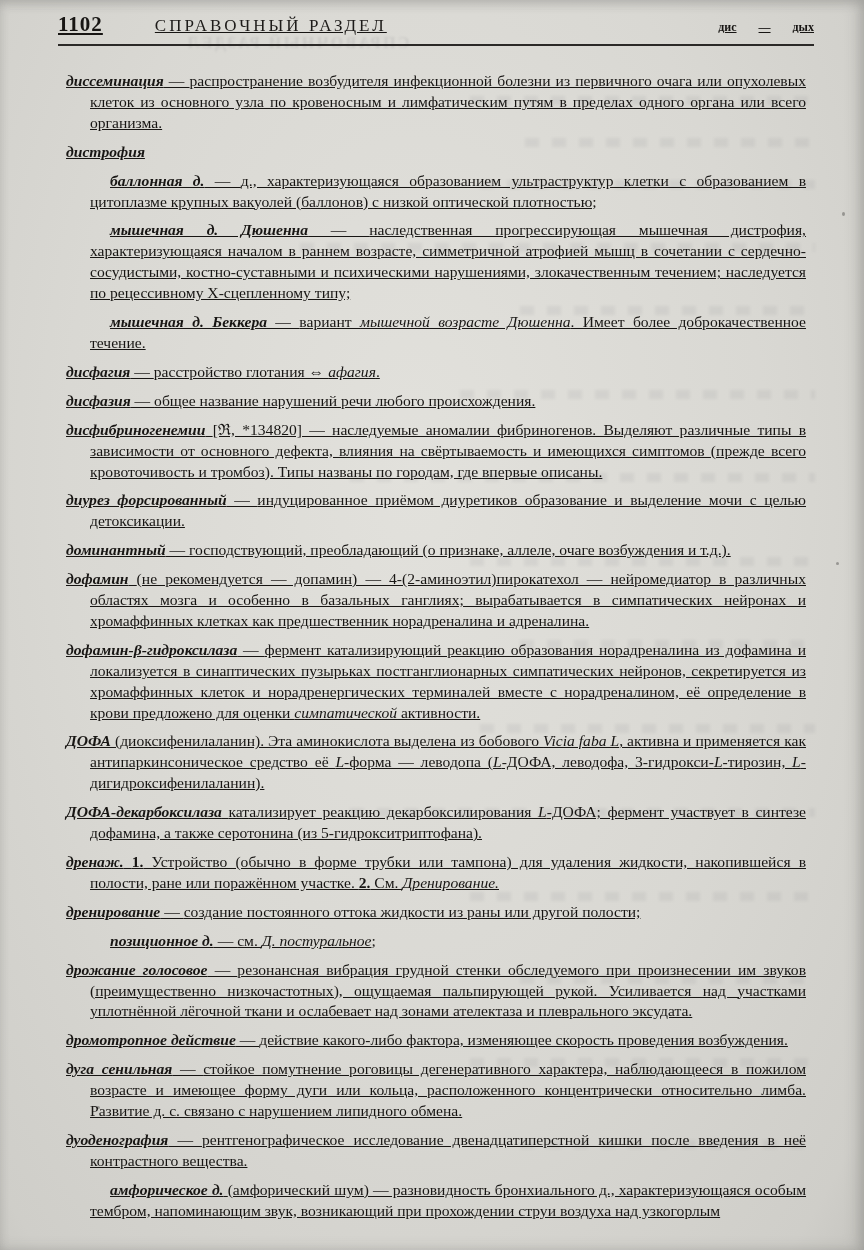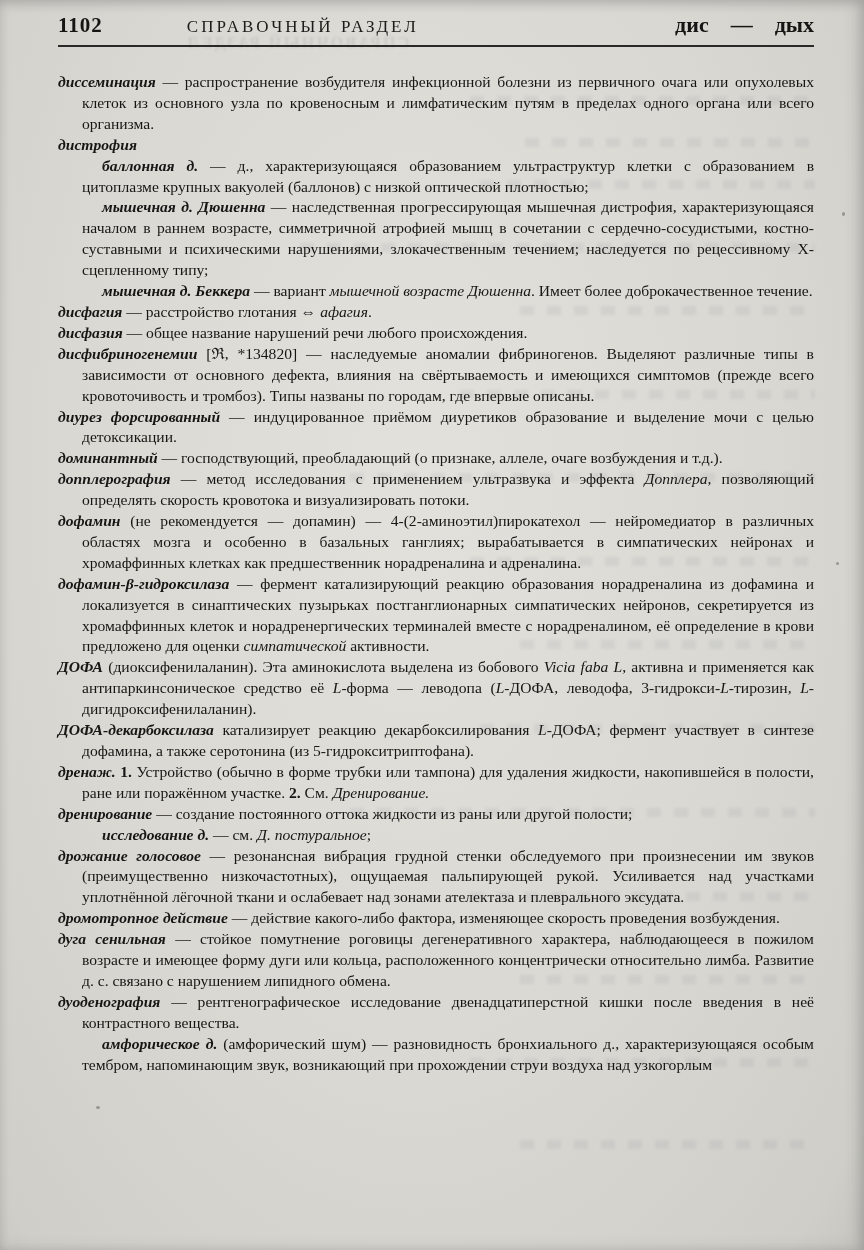--- a/index.html
+++ b/index.html
@@ -7,20 +7,21 @@
     width:864px;height:1250px;
     font-family:"Liberation Serif", serif;
     background:#b7b6b2;
   }
   .page{
     position:relative;width:864px;height:1250px;overflow:hidden;
     background:
       radial-gradient(ellipse at 48% 38%, #e2e1dc 0%, #d9d8d3 55%, #cfcec9 92%, #c6c5c0 100%);
     color:#171513;
     box-shadow:inset -6px 0 14px rgba(90,90,88,.25), inset 0 4px 10px rgba(90,90,88,.18);
+    text-decoration:underline;
   }
   
   .bleed{position:absolute;inset:0;z-index:0;pointer-events:none;}
   .ghost-header{
     position:absolute;top:34px;left:185px;
     transform:scaleX(-1);
     font-size:16px;letter-spacing:2.5px;font-weight:bold;
     color:#6f6f74;opacity:.14;filter:blur(1.1px);white-space:nowrap;
   }
   .bleed-line{
@@ -46,37 +47,37 @@
   .speck.s1{top:1106px;left:96px;width:4px;height:3px;}
   .speck.s2{top:562px;left:836px;width:3px;height:3px;}
   .speck.s3{top:212px;left:842px;width:3px;height:4px;}
   
   .header{
     position:relative;z-index:1;
     display:flex;align-items:baseline;
     padding:12px 50px 0 58px;
   }
   .pagenum{font-weight:bold;font-size:21px;letter-spacing:1px;}
-  .section{font-size:17px;letter-spacing:3px;margin-left:84px;color:#1d1b19;}
-  .range{margin-left:auto;font-weight:bold;font-size:22px;display:flex;align-items:flex-start;}
+  .section{font-size:17px;letter-spacing:3px;margin-left:52px;color:#1d1b19;}
+  .range{margin-left:auto;font-weight:bold;font-size:12px;display:flex;align-items:flex-start;}
   .range .dash{margin:0 22px;}
   .rule{
     position:relative;z-index:1;
     margin:7px 50px 0 58px;
     border-top:2px solid #2b2927;
   }
   
   .content{
     position:relative;z-index:1;
     margin:25px 50px 0 58px;
     font-size:15.6px;line-height:20.9px;
     text-align:justify;
     color:#181614;
   }
-  .entry{margin:0;padding-left:24px;text-indent:-24px;}
+  .entry{margin:8px;padding-left:24px;text-indent:-24px;}
   .entry.sub{text-indent:20px;}
   .term{font-weight:bold;font-style:italic;}
   .it{font-style:italic;}
   .bd{font-weight:bold;}
 </style>
 </head>
 <body>
 
 <div class="page">
 
@@ -117,28 +118,27 @@
       <p class="entry"><span class="term">диссеминация</span> — <span>распространение возбудителя инфекционной болезни из первичного очага или опухолевых клеток из основного узла по кровеносным и лимфатическим путям в пределах одного органа или всего организма.</span></p>
       <p class="entry"><span class="term">дистрофия</span></p>
       <p class="entry sub"><span class="term">баллонная д.</span> — <span>д., характеризующаяся образованием ультраструктур клетки с образованием в цитоплазме крупных вакуолей (баллонов) с низкой оптической плотностью;</span></p>
       <p class="entry sub"><span class="term">мышечная д. Дюшенна</span> — <span>наследственная прогрессирующая мышечная дистрофия, характеризующаяся началом в раннем возрасте, симметричной атрофией мышц в сочетании с сердечно-сосудистыми, костно-суставными и психическими нарушениями, злокачественным течением; наследуется по рецессивному Х-сцепленному типу;</span></p>
       <p class="entry sub"><span class="term">мышечная д. Беккера</span> — <span>вариант </span><span class="it ">мышечной возрасте Дюшенна</span><span>. Имеет более доброкачественное течение.</span></p>
       <p class="entry"><span class="term">дисфагия</span> — <span>расстройство глотания ⇔ </span><span class="it ">афагия</span><span>.</span></p>
       <p class="entry"><span class="term">дисфазия</span> — <span>общее название нарушений речи любого происхождения.</span></p>
       <p class="entry"><span class="term">дисфибриногенемии</span> <span>[ℜ, *134820] — наследуемые аномалии фибриногенов. Выделяют различные типы в зависимости от основного дефекта, влияния на свёртываемость и имеющихся симптомов (прежде всего кровоточивость и тромбоз). Типы названы по городам, где впервые описаны.</span></p>
       <p class="entry"><span class="term">диурез форсированный</span> — <span>индуцированное приёмом диуретиков образование и выделение мочи с целью детоксикации.</span></p>
       <p class="entry"><span class="term">доминантный</span> — <span>господствующий, преобладающий (о признаке, аллеле, очаге возбуждения и т.д.).</span></p>
-      <p class="entry"><span class="term">допплерография</span> — <span>метод исследования с применением ультразвука и эффекта </span><span class="it ">Допплера</span><span>, позволяющий определять скорость кровотока и визуализировать потоки.</span></p>
       <p class="entry"><span class="term">дофамин</span> <span>(не рекомендуется — допамин) — 4-(2-аминоэтил)пирокатехол — нейромедиатор в различных областях мозга и особенно в базальных ганглиях; вырабатывается в симпатических нейронах и хромаффинных клетках как предшественник норадреналина и адреналина.</span></p>
       <p class="entry"><span class="term">дофамин-β-гидроксилаза</span> — <span>фермент катализирующий реакцию образования норадреналина из дофамина и локализуется в синаптических пузырьках постганглионарных симпатических нейронов, секретируется из хромаффинных клеток и норадренергических терминалей вместе с норадреналином, её определение в крови предложено для оценки </span><span class="it ">симпатической</span><span> активности.</span></p>
       <p class="entry"><span class="term">ДОФА</span> <span>(диоксифенилаланин). Эта аминокислота выделена из бобового </span><span class="it ">Vicia faba L</span><span>, активна и применяется как антипаркинсоническое средство её </span><span class="it ">L</span><span>-форма — леводопа (</span><span class="it ">L</span><span>-ДОФА, леводофа, 3-гидрокси-</span><span class="it ">L</span><span>-тирозин, </span><span class="it ">L</span><span>-дигидроксифенилаланин).</span></p>
       <p class="entry"><span class="term">ДОФА-декарбоксилаза</span> <span>катализирует реакцию декарбоксилирования </span><span class="it ">L</span><span>-ДОФА; фермент участвует в синтезе дофамина, а также серотонина (из 5-гидрокситриптофана).</span></p>
       <p class="entry"><span class="term">дренаж.</span> <span class="bd">1.</span><span> Устройство (обычно в форме трубки или тампона) для удаления жидкости, накопившейся в полости, ране или поражённом участке. </span><span class="bd">2.</span><span> См. </span><span class="it ">Дренирование.</span></p>
       <p class="entry"><span class="term">дренирование</span> — <span>создание постоянного оттока жидкости из раны или другой полости;</span></p>
-      <p class="entry sub"><span class="term">исследование д.</span> — <span>см. </span><span class="it ">Д. постуральное</span><span>;</span></p>
+      <p class="entry sub"><span class="term">позиционное д.</span> — <span>см. </span><span class="it ">Д. постуральное</span><span>;</span></p>
       <p class="entry"><span class="term">дрожание голосовое</span> — <span>резонансная вибрация грудной стенки обследуемого при произнесении им звуков (преимущественно низкочастотных), ощущаемая пальпирующей рукой. Усиливается над участками уплотнённой лёгочной ткани и ослабевает над зонами ателектаза и плеврального эксудата.</span></p>
       <p class="entry"><span class="term">дромотропное действие</span> — <span>действие какого-либо фактора, изменяющее скорость проведения возбуждения.</span></p>
       <p class="entry"><span class="term">дуга сенильная</span> — <span>стойкое помутнение роговицы дегенеративного характера, наблюдающееся в пожилом возрасте и имеющее форму дуги или кольца, расположенного концентрически относительно лимба. Развитие д. с. связано с нарушением липидного обмена.</span></p>
       <p class="entry"><span class="term">дуоденография</span> — <span>рентгенографическое исследование двенадцатиперстной кишки после введения в неё контрастного вещества.</span></p>
       <p class="entry sub"><span class="term">амфорическое д.</span> <span>(амфорический шум) — разновидность бронхиального д., характеризующаяся особым тембром, напоминающим звук, возникающий при прохождении струи воздуха над узкогорлым</span></p>
     </main>
 
 </div>
 
 </body></html>

